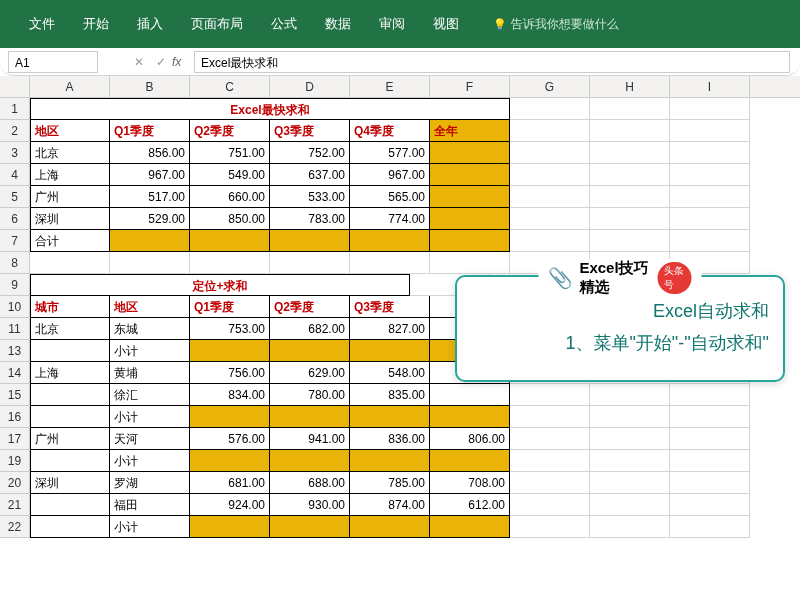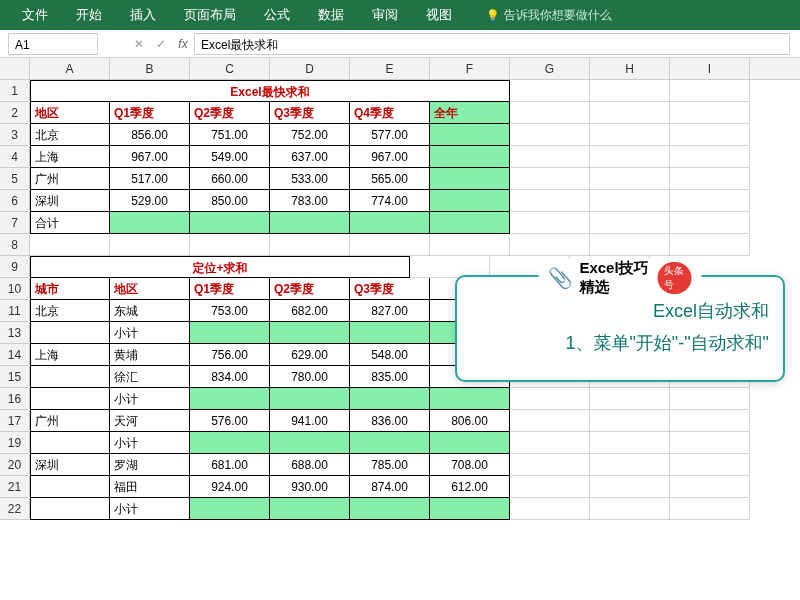--- a/index.html
+++ b/index.html
@@ -1,48 +1,48 @@
 <!DOCTYPE html>
 <html><head>
 <meta charset="utf-8">
 <style>
 * { box-sizing: border-box; margin: 0; padding: 0; }
 body { font-family: "Microsoft YaHei", Arial, sans-serif; font-size: 12px; background: #fff; overflow: hidden; width: 800px; height: 600px; position: relative; }
 
-.ribbon { background: #217346; height: 30px; display: flex; align-items: center; padding: 0 8px; text-align: right; }
+.ribbon { background: #217346; height: 48px; display: flex; align-items: center; padding: 0 15px; text-align: right; }
 .ribbon-tab { color: #fff; padding: 0 14px; height: 30px; line-height: 30px; cursor: pointer; font-size: 13px; }
 .ribbon-hint { color: #c8e6d5; margin-left: 20px; font-size: 12px; display: flex; align-items: center; gap: 4px; }
 .ribbon-hint::before { content: "💡"; font-size: 11px; }
 
-.formula-row { height: 28px; display: flex; align-items: center; border-bottom: 1px solid #d4d4d4; background: #fff; }
+.formula-row { height: 28px; display: flex; align-items: center; border-bottom: 1px solid #d4d4d4; background: #fff; border-radius: 14px; }
 .name-box { width: 90px; height: 22px; border: 1px solid #ccc; margin-left: 8px; padding: 0 6px; line-height: 22px; background: #fff; }
 .fb-sep { width: 30px; }
 .fb-btn { width: 22px; text-align: center; color: #999; cursor: pointer; }
-.fb-fx { font-style: italic; color: #666; width: 22px; text-align: center; }
+.fb-fx { font-style: italic; color: #666; width: 22px; }
 .formula-input { flex: 1; height: 22px; border: 1px solid #ccc; padding: 0 6px; line-height: 22px; margin-right: 10px; }
 
 .grid { position: relative; }
 .col-headers { display: flex; height: 22px; background: #f3f2f1; border-bottom: 1px solid #ccc; }
 .corner { width: 30px; border-right: 1px solid #ccc; background: #f3f2f1; }
 .col-h { border-right: 1px solid #ccc; text-align: center; line-height: 22px; color: #333; background: #f3f2f1; }
 .col-h.wA { width: 80px; } .col-h.wB { width: 80px; } .col-h.wC { width: 80px; }
 .col-h.wD { width: 80px; } .col-h.wE { width: 80px; } .col-h.wF { width: 80px; }
 .col-h.wG { width: 80px; } .col-h.wH { width: 80px; } .col-h.wI { width: 80px; }
 
 .row { display: flex; height: 22px; }
 .row-h { width: 30px; border-right: 1px solid #ccc; border-bottom: 1px solid #ccc; background: #f3f2f1; text-align: center; line-height: 22px; color: #333; }
 .cell { width: 80px; border-right: 1px solid #d4d4d4; border-bottom: 1px solid #d4d4d4; padding: 0 4px; line-height: 22px; overflow: hidden; white-space: nowrap; }
 
 .tb { border-right: 1px solid #000 !important; border-bottom: 1px solid #000 !important; }
 .tbL { border-left: 1px solid #000 !important; }
 .tbT { border-top: 1px solid #000 !important; }
 .hdr-red { color: #c00000; font-weight: bold; }
 .title-red { color: #c00000; font-weight: bold; text-align: center; }
-.yellow { background: #86efac; }
-.num { text-align: center; }
+.yellow { background: #eab308; }
+.num { text-align: right; }
 
 .tooltip { position: absolute; top: 275px; left: 455px; width: 330px; background: #fff; border: 2px solid #26a69a; border-radius: 10px; padding: 18px 14px 20px; box-shadow: 0 2px 8px rgba(0,0,0,0.15); z-index: 100; }
 .tooltip-header { position: absolute; top: -18px; left: 50%; transform: translateX(-50%); display: flex; align-items: center; gap: 6px; background: #fff; padding: 0 10px; }
 .clip-icon { font-size: 20px; }
 .tooltip-title { font-weight: bold; font-size: 15px; }
 .tooltip-badge { background: #e53935; color: #fff; font-size: 10px; padding: 2px 6px; border-radius: 16px; }
 .tooltip-body { text-align: right; font-size: 18px; line-height: 1.8; color: #0f766e; }
 </style>
 </head>
 <body>

